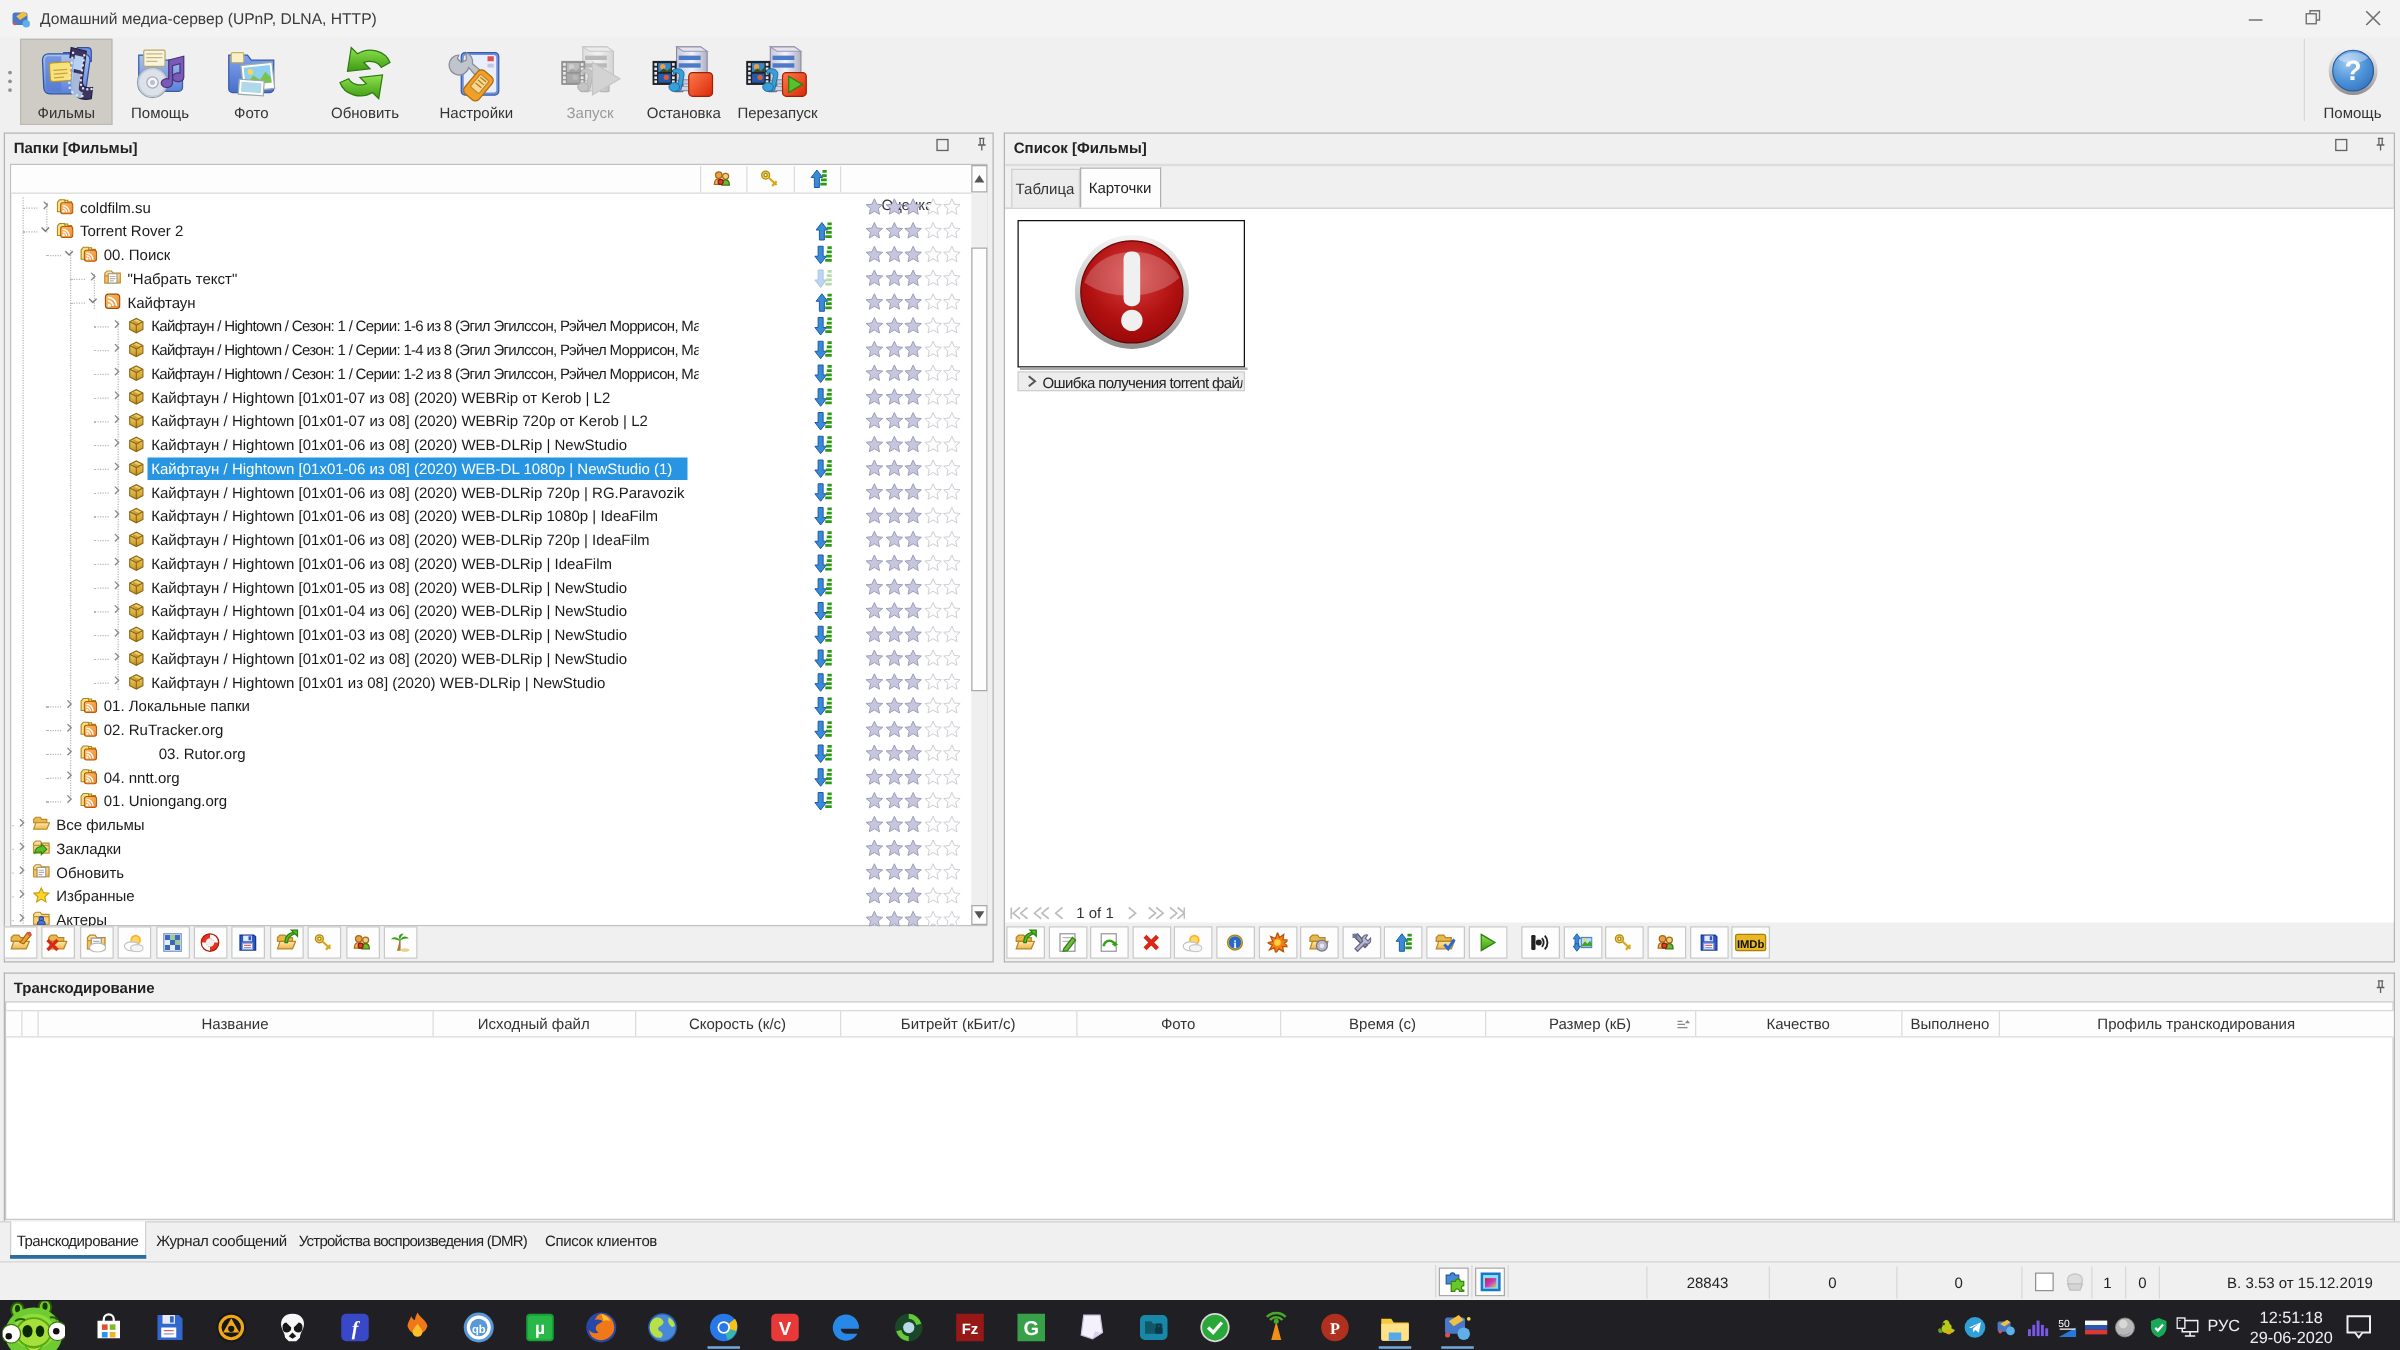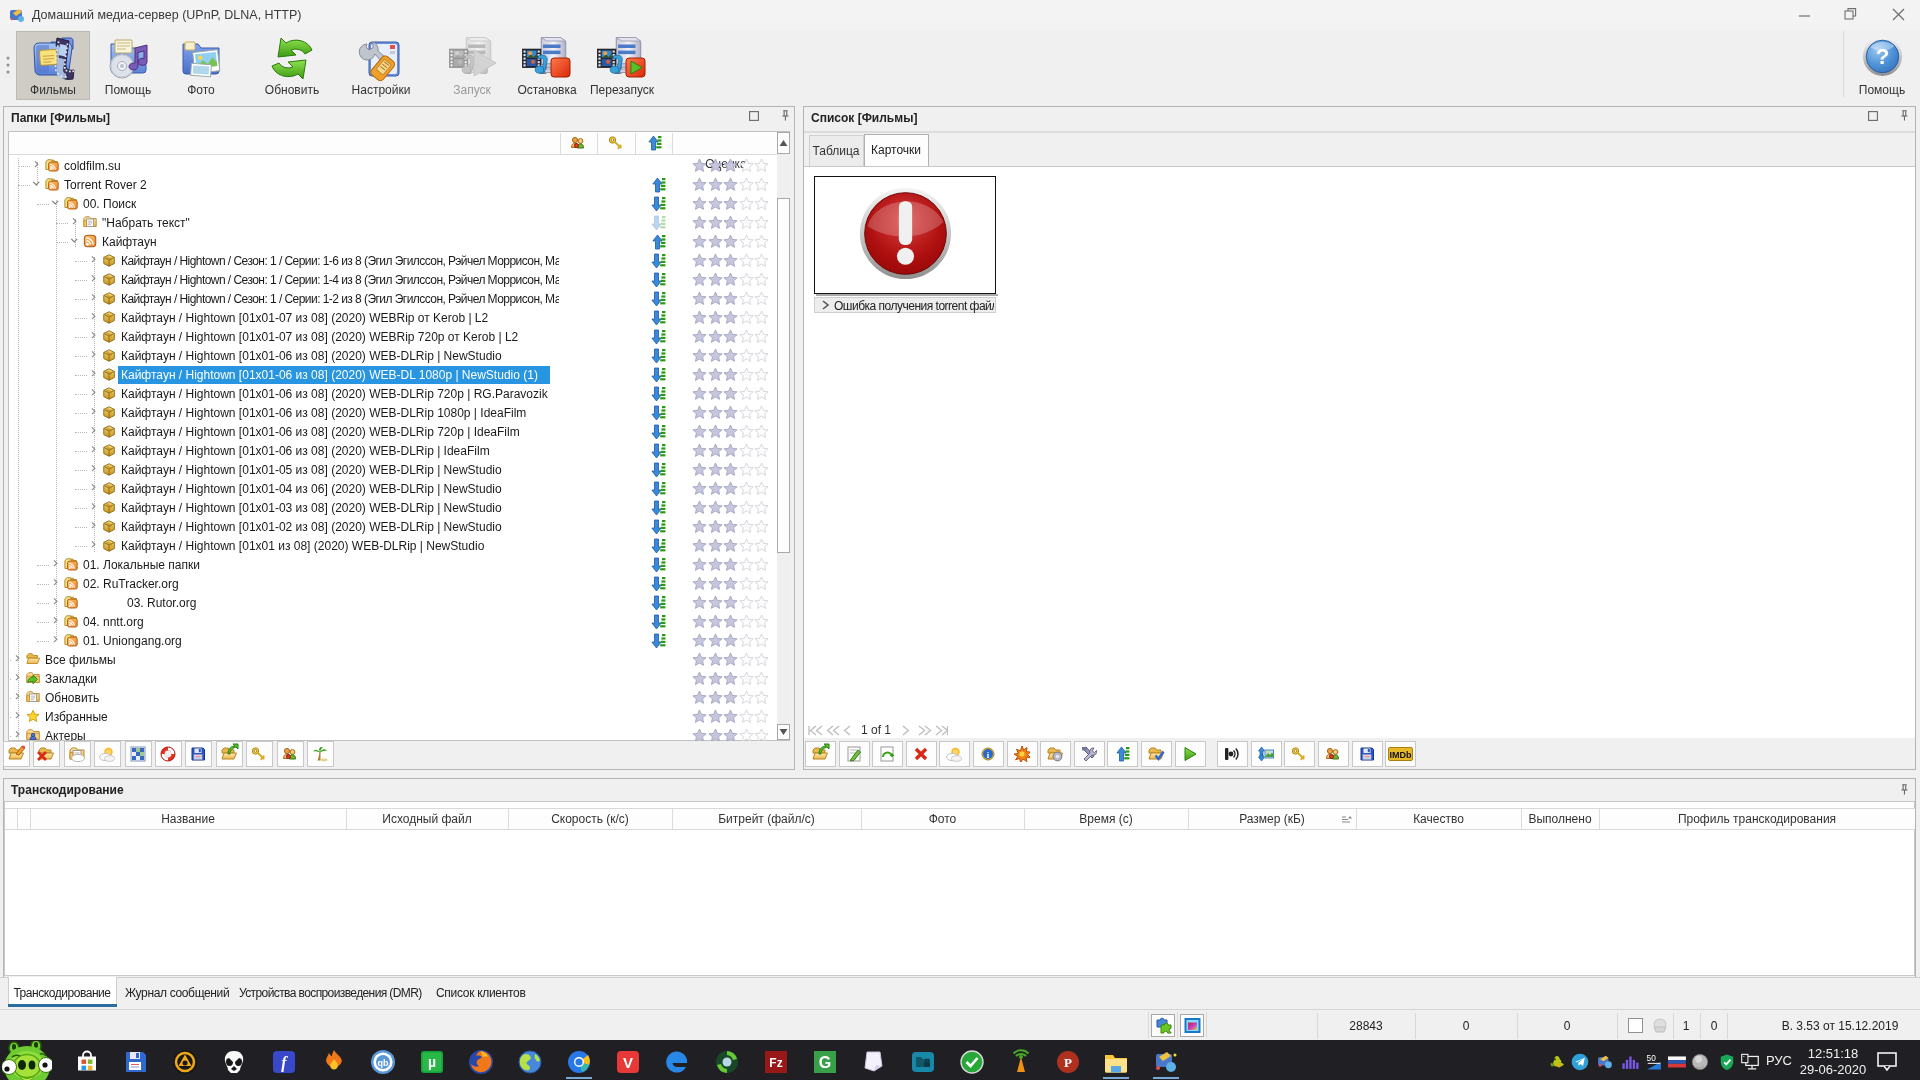--- a/index.html
+++ b/index.html
@@ -1452,21 +1452,21 @@
 <div style="position:absolute;left:672px;top:809px;width:1px;height:20px;background:#dcdcdc;"></div>
 <div style="position:absolute;left:861px;top:809px;width:1px;height:20px;background:#dcdcdc;"></div>
 <div style="position:absolute;left:1024px;top:809px;width:1px;height:20px;background:#dcdcdc;"></div>
 <div style="position:absolute;left:1188px;top:809px;width:1px;height:20px;background:#dcdcdc;"></div>
 <div style="position:absolute;left:1356px;top:809px;width:1px;height:20px;background:#dcdcdc;"></div>
 <div style="position:absolute;left:1521px;top:809px;width:1px;height:20px;background:#dcdcdc;"></div>
 <div style="position:absolute;left:1599px;top:809px;width:1px;height:20px;background:#dcdcdc;"></div>
 <div style="position:absolute;left:188.0px;top:812px;transform:translateX(-50%);font-size:12px;color:#333;white-space:nowrap;">Название</div>
 <div style="position:absolute;left:427.0px;top:812px;transform:translateX(-50%);font-size:12px;color:#333;white-space:nowrap;">Исходный файл</div>
 <div style="position:absolute;left:590.0px;top:812px;transform:translateX(-50%);font-size:12px;color:#333;white-space:nowrap;">Скорость (к/с)</div>
-<div style="position:absolute;left:766.5px;top:812px;transform:translateX(-50%);font-size:12px;color:#333;white-space:nowrap;">Битрейт (файл/с)</div>
+<div style="position:absolute;left:766.5px;top:812px;transform:translateX(-50%);font-size:12px;color:#333;white-space:nowrap;">Битрейт (кБит/с)</div>
 <div style="position:absolute;left:942.5px;top:812px;transform:translateX(-50%);font-size:12px;color:#333;white-space:nowrap;">Фото</div>
 <div style="position:absolute;left:1106.0px;top:812px;transform:translateX(-50%);font-size:12px;color:#333;white-space:nowrap;">Время (с)</div>
 <div style="position:absolute;left:1272.0px;top:812px;transform:translateX(-50%);font-size:12px;color:#333;white-space:nowrap;">Размер (кБ)</div>
 <div style="position:absolute;left:1438.5px;top:812px;transform:translateX(-50%);font-size:12px;color:#333;white-space:nowrap;text-align:center;">Качество</div>
 <div style="position:absolute;left:1560.0px;top:812px;transform:translateX(-50%);font-size:12px;color:#333;white-space:nowrap;">Выполнено</div>
 <div style="position:absolute;left:1757.0px;top:812px;transform:translateX(-50%);font-size:12px;color:#333;white-space:nowrap;">Профиль транскодирования</div>
 <svg style="position:absolute;left:1340px;top:814px" width="12" height="10">
     <path d="M2 8 h8 M2 5.5 h6 M2 3 h4" stroke="#888" stroke-width="1"></path>
     <path d="M10 2 l2 2.5 h-4 z" fill="#888"></path>
   </svg>

